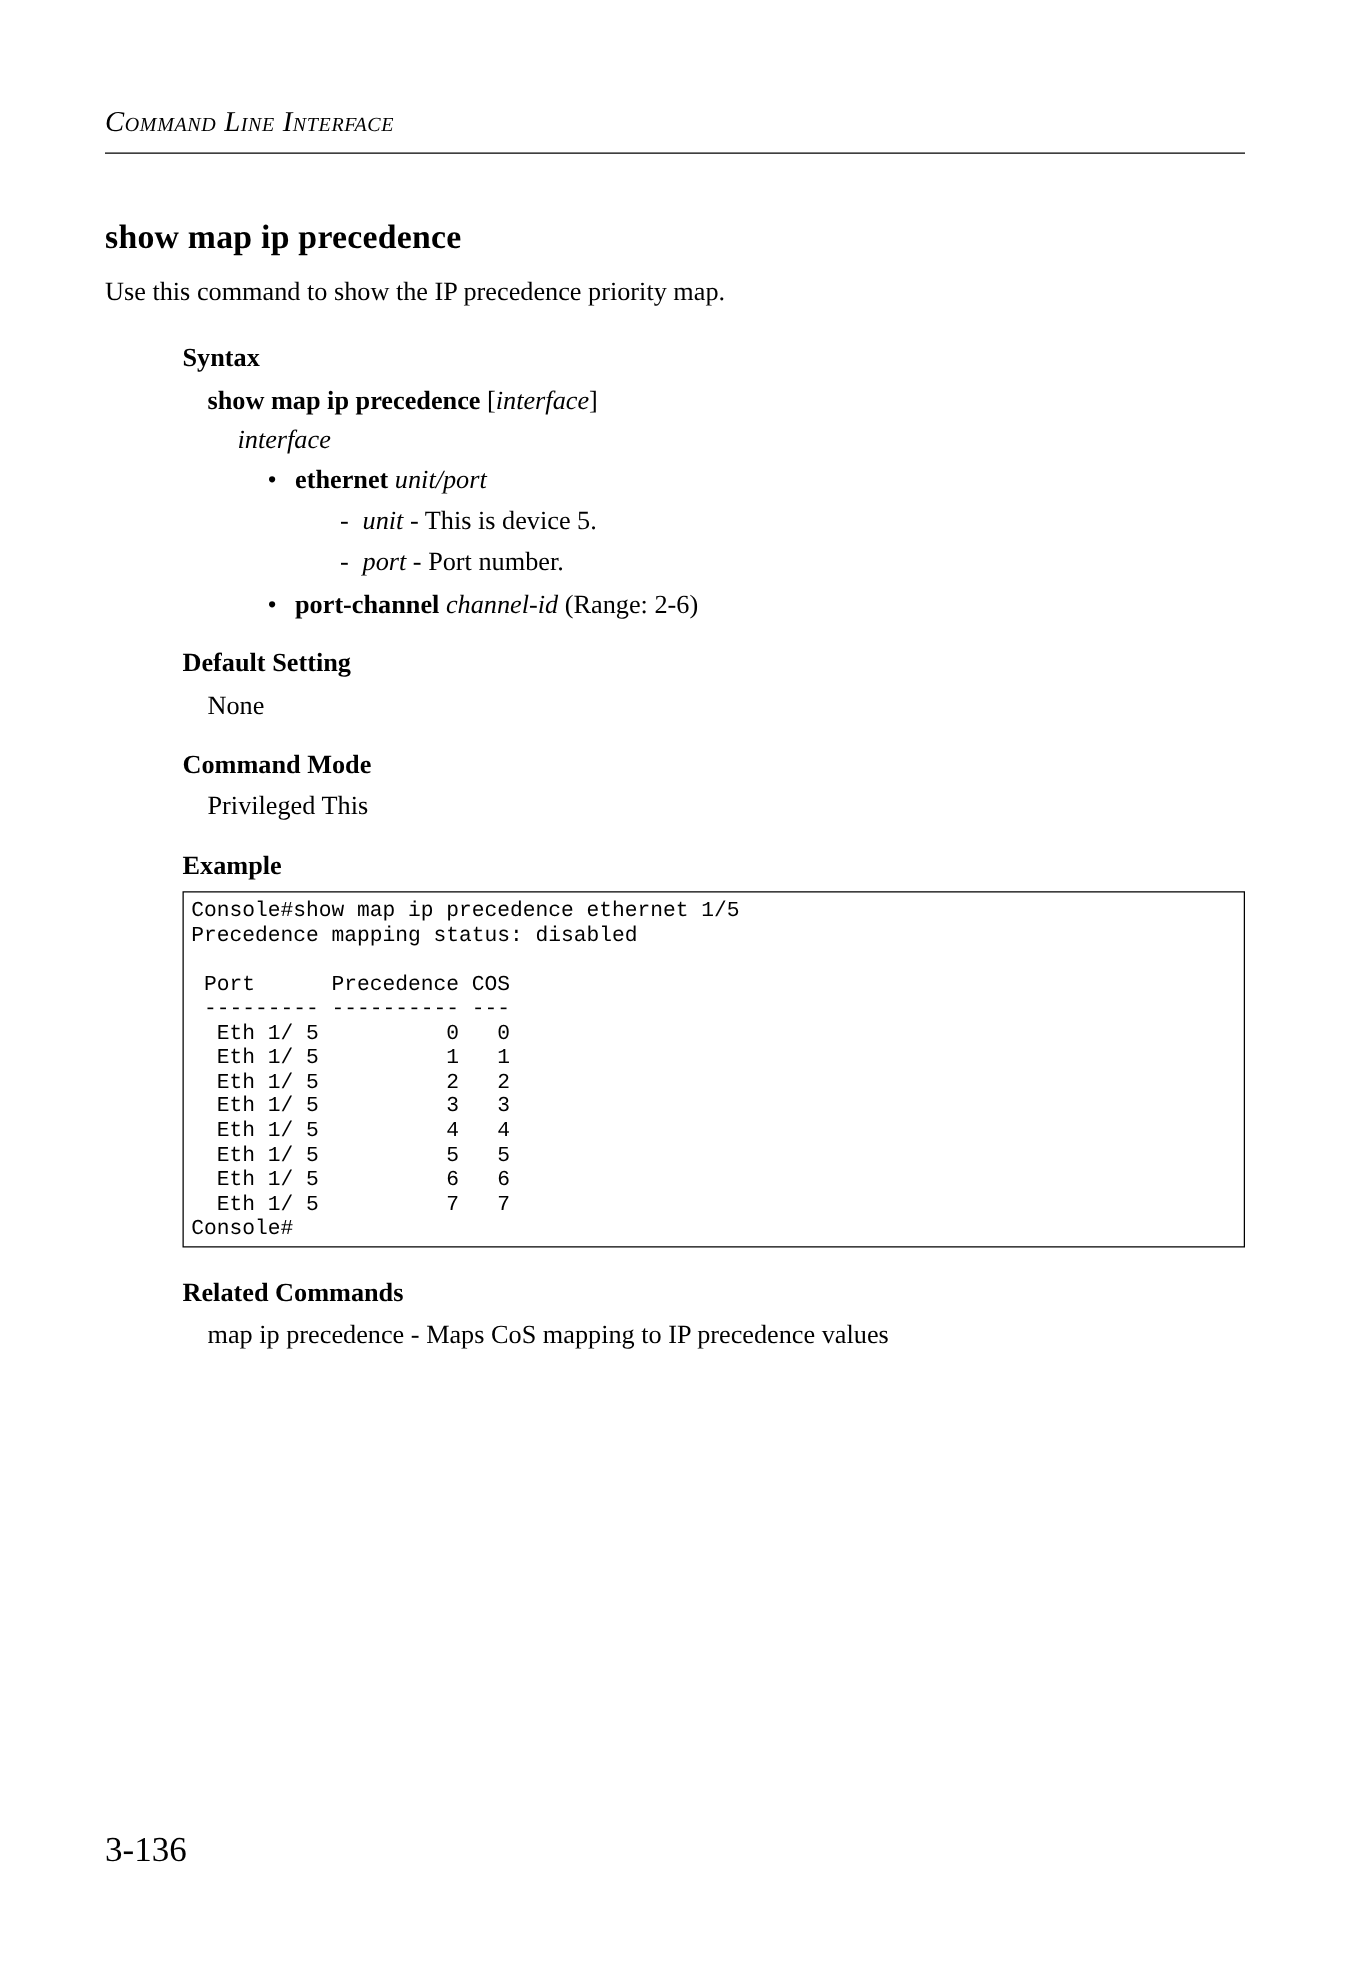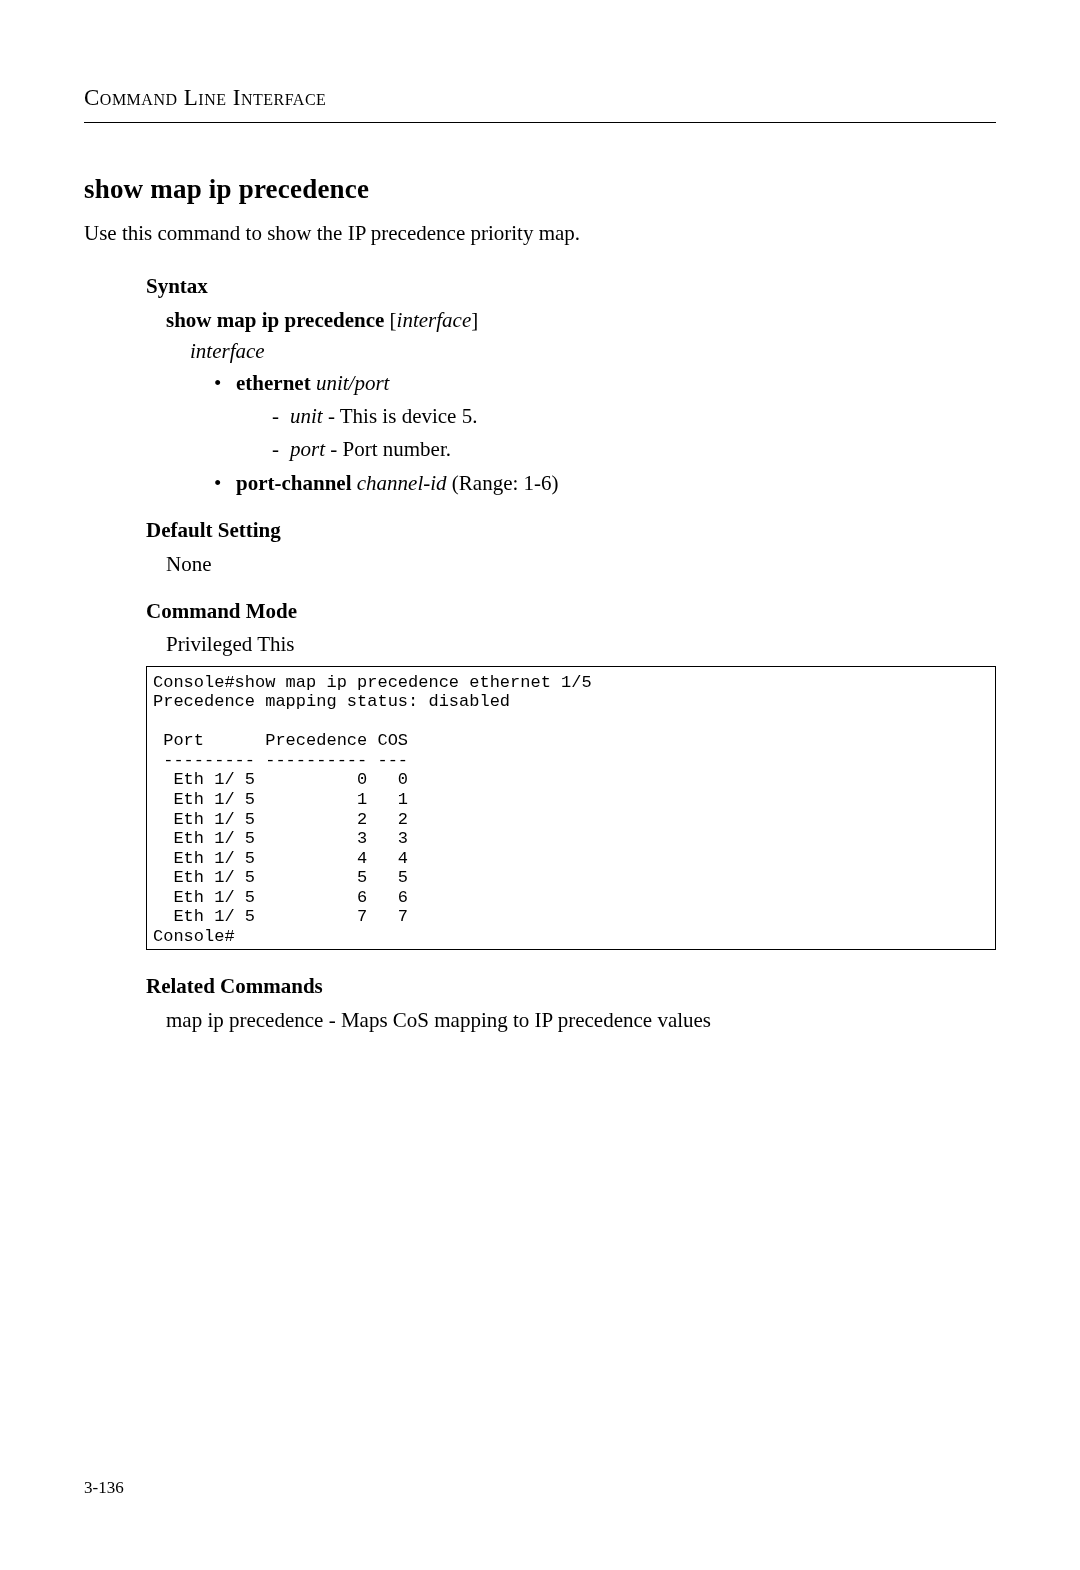--- a/index.html
+++ b/index.html
@@ -16,20 +16,21 @@
       position: relative;
     }
     .page {
       padding: 82px 84px 0 84px;
       box-sizing: border-box;
       height: 100%;
       position: relative;
     }
     .running-header {
       font-variant: small-caps;
+      font-style: italic;
       letter-spacing: 0.5px;
       font-size: 23px;
       margin-bottom: 8px;
     }
     .header-rule {
       border: 0;
       border-top: 1.5px solid #000;
       margin: 0 0 48px 0;
     }
     .cmd-title {
@@ -106,21 +107,21 @@
       padding: 6px 6px 3px 6px;
       margin: 6px 0 0 62px;
       box-sizing: border-box;
     }
     .bold { font-weight: bold; }
     .ital { font-style: italic; }
     .page-num {
       position: absolute;
       bottom: 70px;
       left: 84px;
-      font-size: 17px;
+      font-size: 28px;
       margin-top: 16px;
     }
   </style>
 </head>
 <body>
 
 <div class="page">
 
   <div class="running-header">Command Line Interface</div>
   <hr class="header-rule">
@@ -145,30 +146,31 @@
           <span class="ital">unit</span><span> - This is device 5.</span>
         </li>
         <li>
           <span class="ital">port</span><span> - Port number.</span>
         </li>
       </ul>
     </li>
     <li>
       <span class="bold">port-channel</span>
       <span> </span>
-      <span class="ital">channel-id</span><span> (Range: 1-6)</span>
+      <span class="ital">channel-id</span><span> (Range: 2-6)</span>
     </li>
   </ul>
 
   <div class="sec-head">Default Setting</div>
   <div class="body-text">None</div>
 
   <div class="sec-head">Command Mode</div>
   <div class="body-text">Privileged This</div>
 
+  <div class="sec-head">Example</div>
   <pre class="code-block">Console#show map ip precedence ethernet 1/5
 Precedence mapping status: disabled
 
  Port      Precedence COS
  --------- ---------- ---
   Eth 1/ 5          0   0
   Eth 1/ 5          1   1
   Eth 1/ 5          2   2
   Eth 1/ 5          3   3
   Eth 1/ 5          4   4

